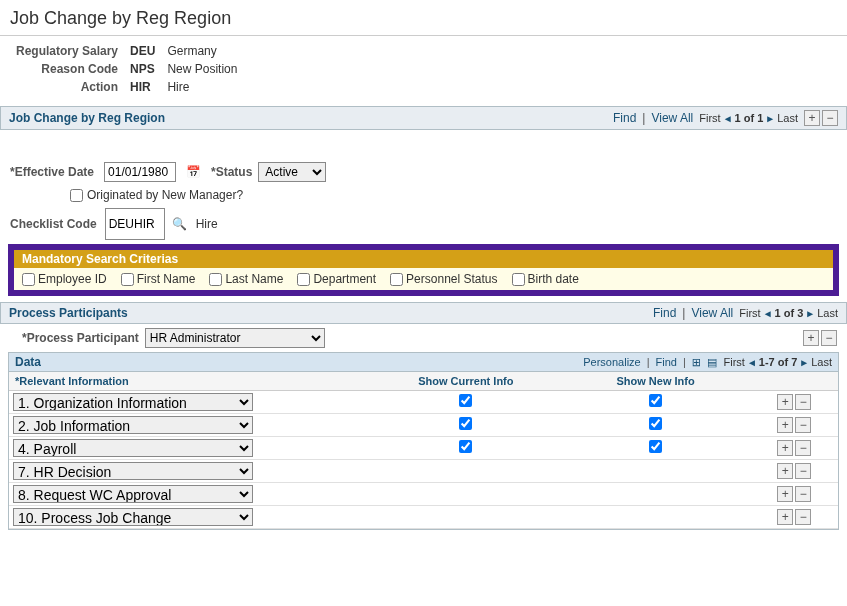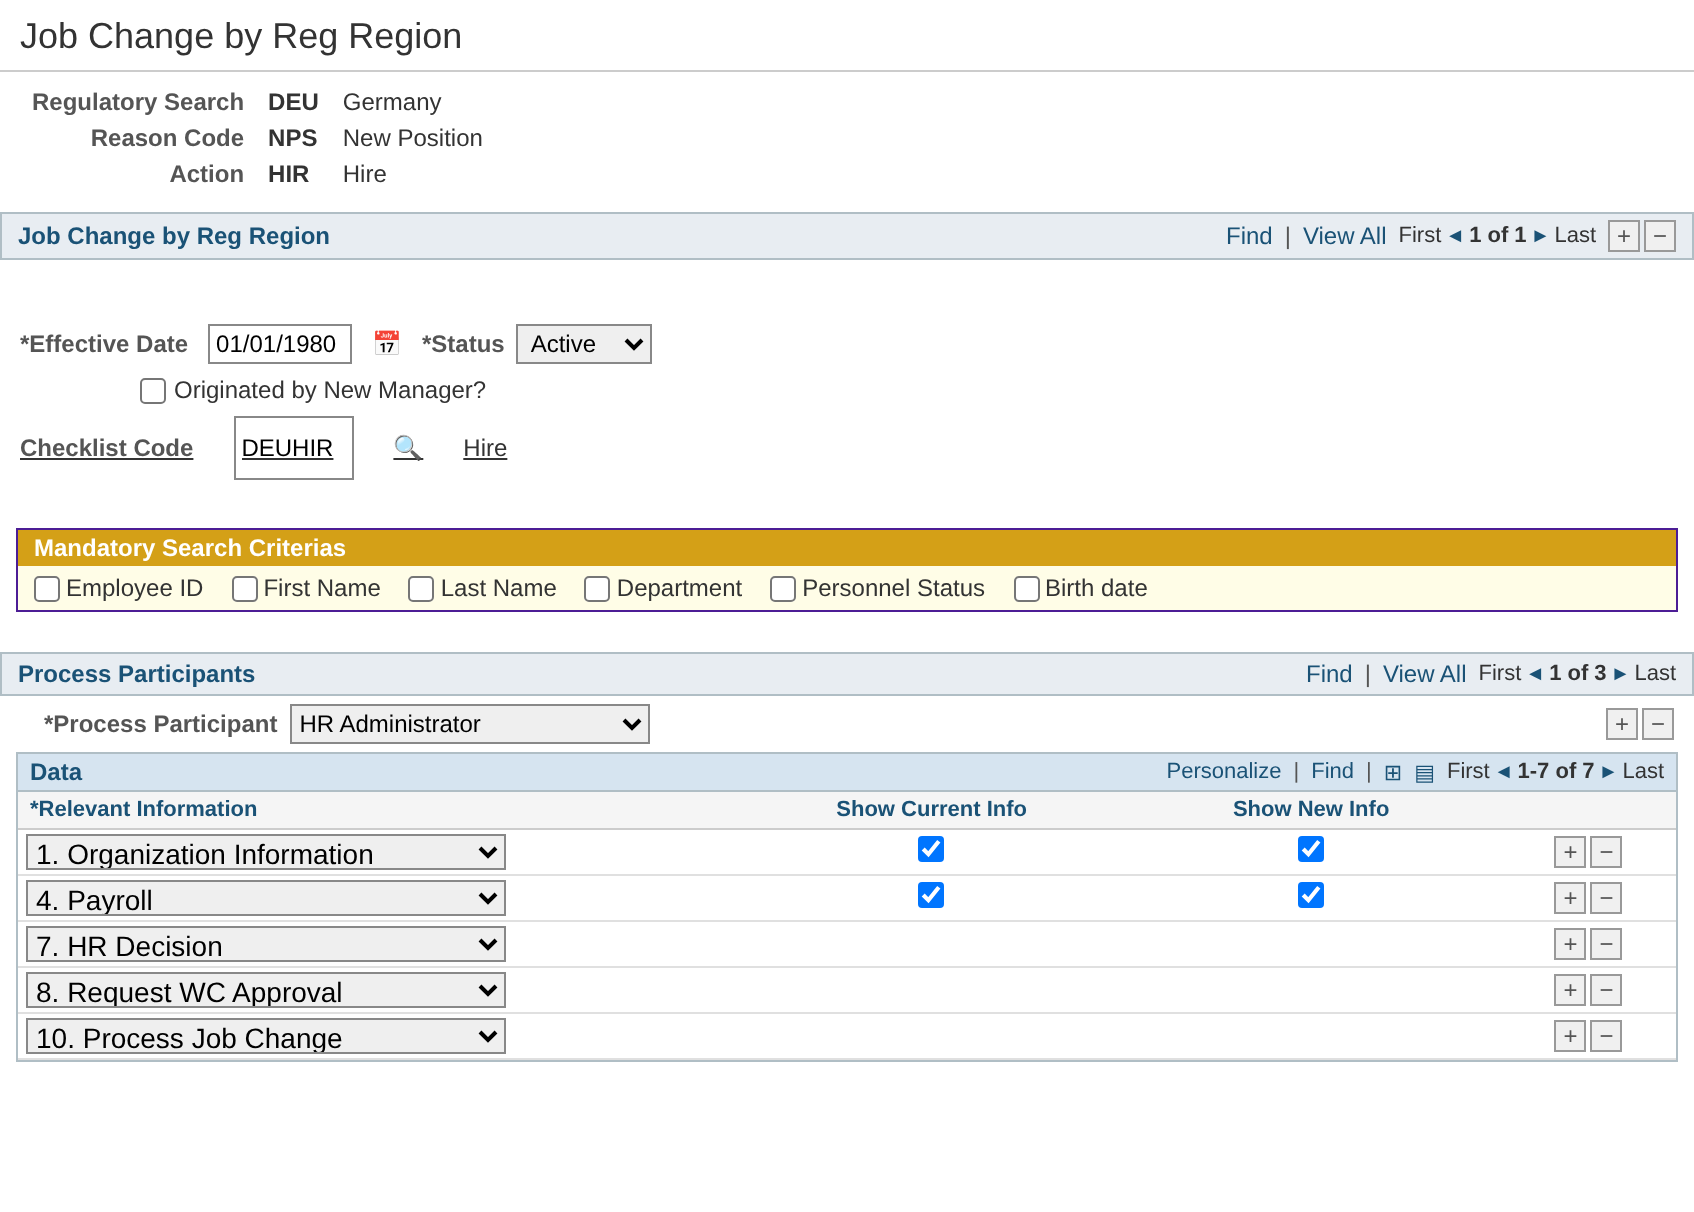--- a/index.html
+++ b/index.html
@@ -41,25 +41,25 @@
 
     .effective-row { display: flex; align-items: center; gap: 10px; padding: 6px 10px 4px 10px; flex-wrap: wrap; margin-top: 26px; }
     .field-label { font-weight: bold; color: #555; }
     .text-input { border: 1px solid #888; padding: 1px 3px; font-size: 12px; height: 20px; }
     .cal-icon { cursor: pointer; color: #555; }
 
     .status-row { display: flex; align-items: center; gap: 6px; }
     .status-select { border: 1px solid #888; font-size: 12px; height: 20px; padding: 0 2px; }
 
     .checkbox-row { padding: 2px 10px 4px 70px; display: flex; align-items: center; gap: 4px; }
-    .checklist-row { padding: 2px 10px 4px 10px; display: flex; align-items: center; gap: 20px; text-decoration: underline; }
+    .checklist-row { padding: 2px 10px 4px 10px; display: flex; align-items: center; gap: 8px; }
     .checklist-input { border: 1px solid #888; padding: 1px 3px; font-size: 12px; height: 32px; }
     .search-icon { cursor: pointer; color: #1a5276; font-size: 12px; }
 
-    .mandatory-section { margin: 20px 8px; border: 1px solid #4c1d95; background: #fffde7; }
+    .mandatory-section { margin: 0 8px; border: 6px solid #4c1d95; background: #fffde7; }
     .mandatory-title { background: #d4a017; color: #fff; font-weight: bold; padding: 2px 8px; font-size: 12px; }
     .mandatory-row { display: flex; align-items: center; gap: 4px; padding: 4px 8px; flex-wrap: wrap; }
     .mandatory-item { display: flex; align-items: center; gap: 3px; margin-right: 10px; }
 
     .process-section-bar {
       background: #e8edf2;
       border: 1px solid #b0bec5;
       padding: 3px 8px;
       display: flex;
       justify-content: space-between;
@@ -104,21 +104,21 @@
   </style>
 </head>
 <body>
 
 <div class="page-title">Job Change by Reg Region</div>
 
 <div class="info-table">
   <table>
     <tbody>
         <tr>
-      <td class="label-cell">Regulatory Search</td>
+      <td class="label-cell">Regulatory Salary</td>
       <td class="code-cell">DEU</td>
       <td class="value-cell">Germany</td>
     </tr>
     <tr>
       <td class="label-cell">Reason Code</td>
       <td class="code-cell">NPS</td>
       <td class="value-cell">New Position</td>
     </tr>
     <tr>
       <td class="label-cell">Action</td>
@@ -267,20 +267,29 @@
     <tr>
           <td><select class="row-select"><option>1. Organization Information</option></select></td>
           <td class="center"><input type="checkbox" checked="" style=""></td>
           <td class="center"><input type="checkbox" checked="" style=""></td>
           <td class="center"><span style="display:inline-flex;gap:2px;">
     <span class="plus-btn">+</span>
     <span class="minus-btn">−</span>
   </span></td>
         </tr>
         <tr>
+          <td><select class="row-select"><option>2. Job Information</option></select></td>
+          <td class="center"><input type="checkbox" checked="" style=""></td>
+          <td class="center"><input type="checkbox" checked="" style=""></td>
+          <td class="center"><span style="display:inline-flex;gap:2px;">
+    <span class="plus-btn">+</span>
+    <span class="minus-btn">−</span>
+  </span></td>
+        </tr>
+        <tr>
           <td><select class="row-select"><option>4. Payroll</option></select></td>
           <td class="center"><input type="checkbox" checked="" style=""></td>
           <td class="center"><input type="checkbox" checked="" style=""></td>
           <td class="center"><span style="display:inline-flex;gap:2px;">
     <span class="plus-btn">+</span>
     <span class="minus-btn">−</span>
   </span></td>
         </tr>
         <tr>
           <td><select class="row-select"><option>7. HR Decision</option></select></td>

